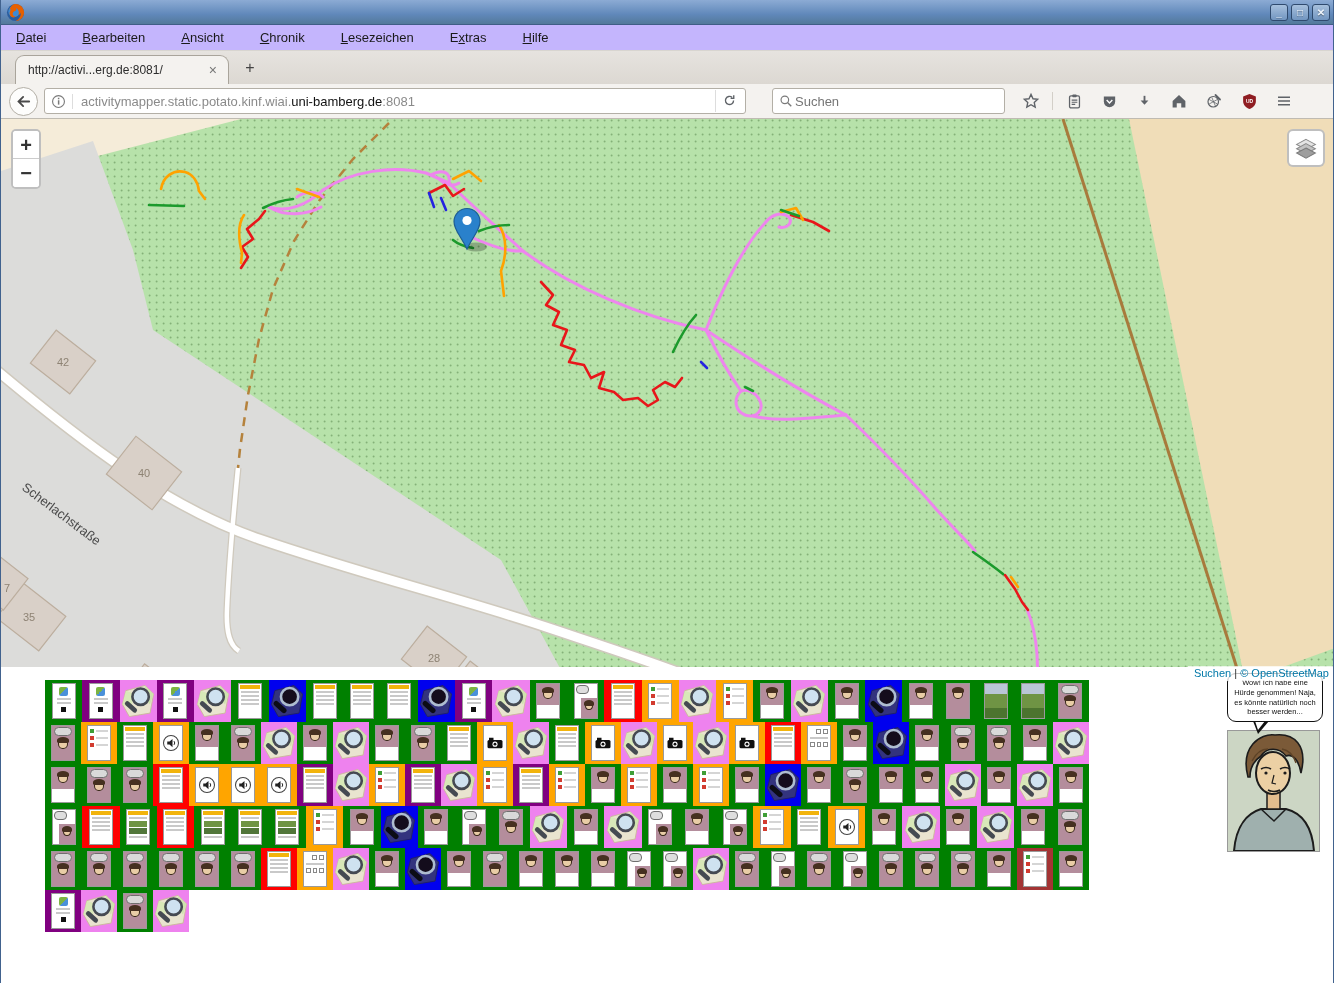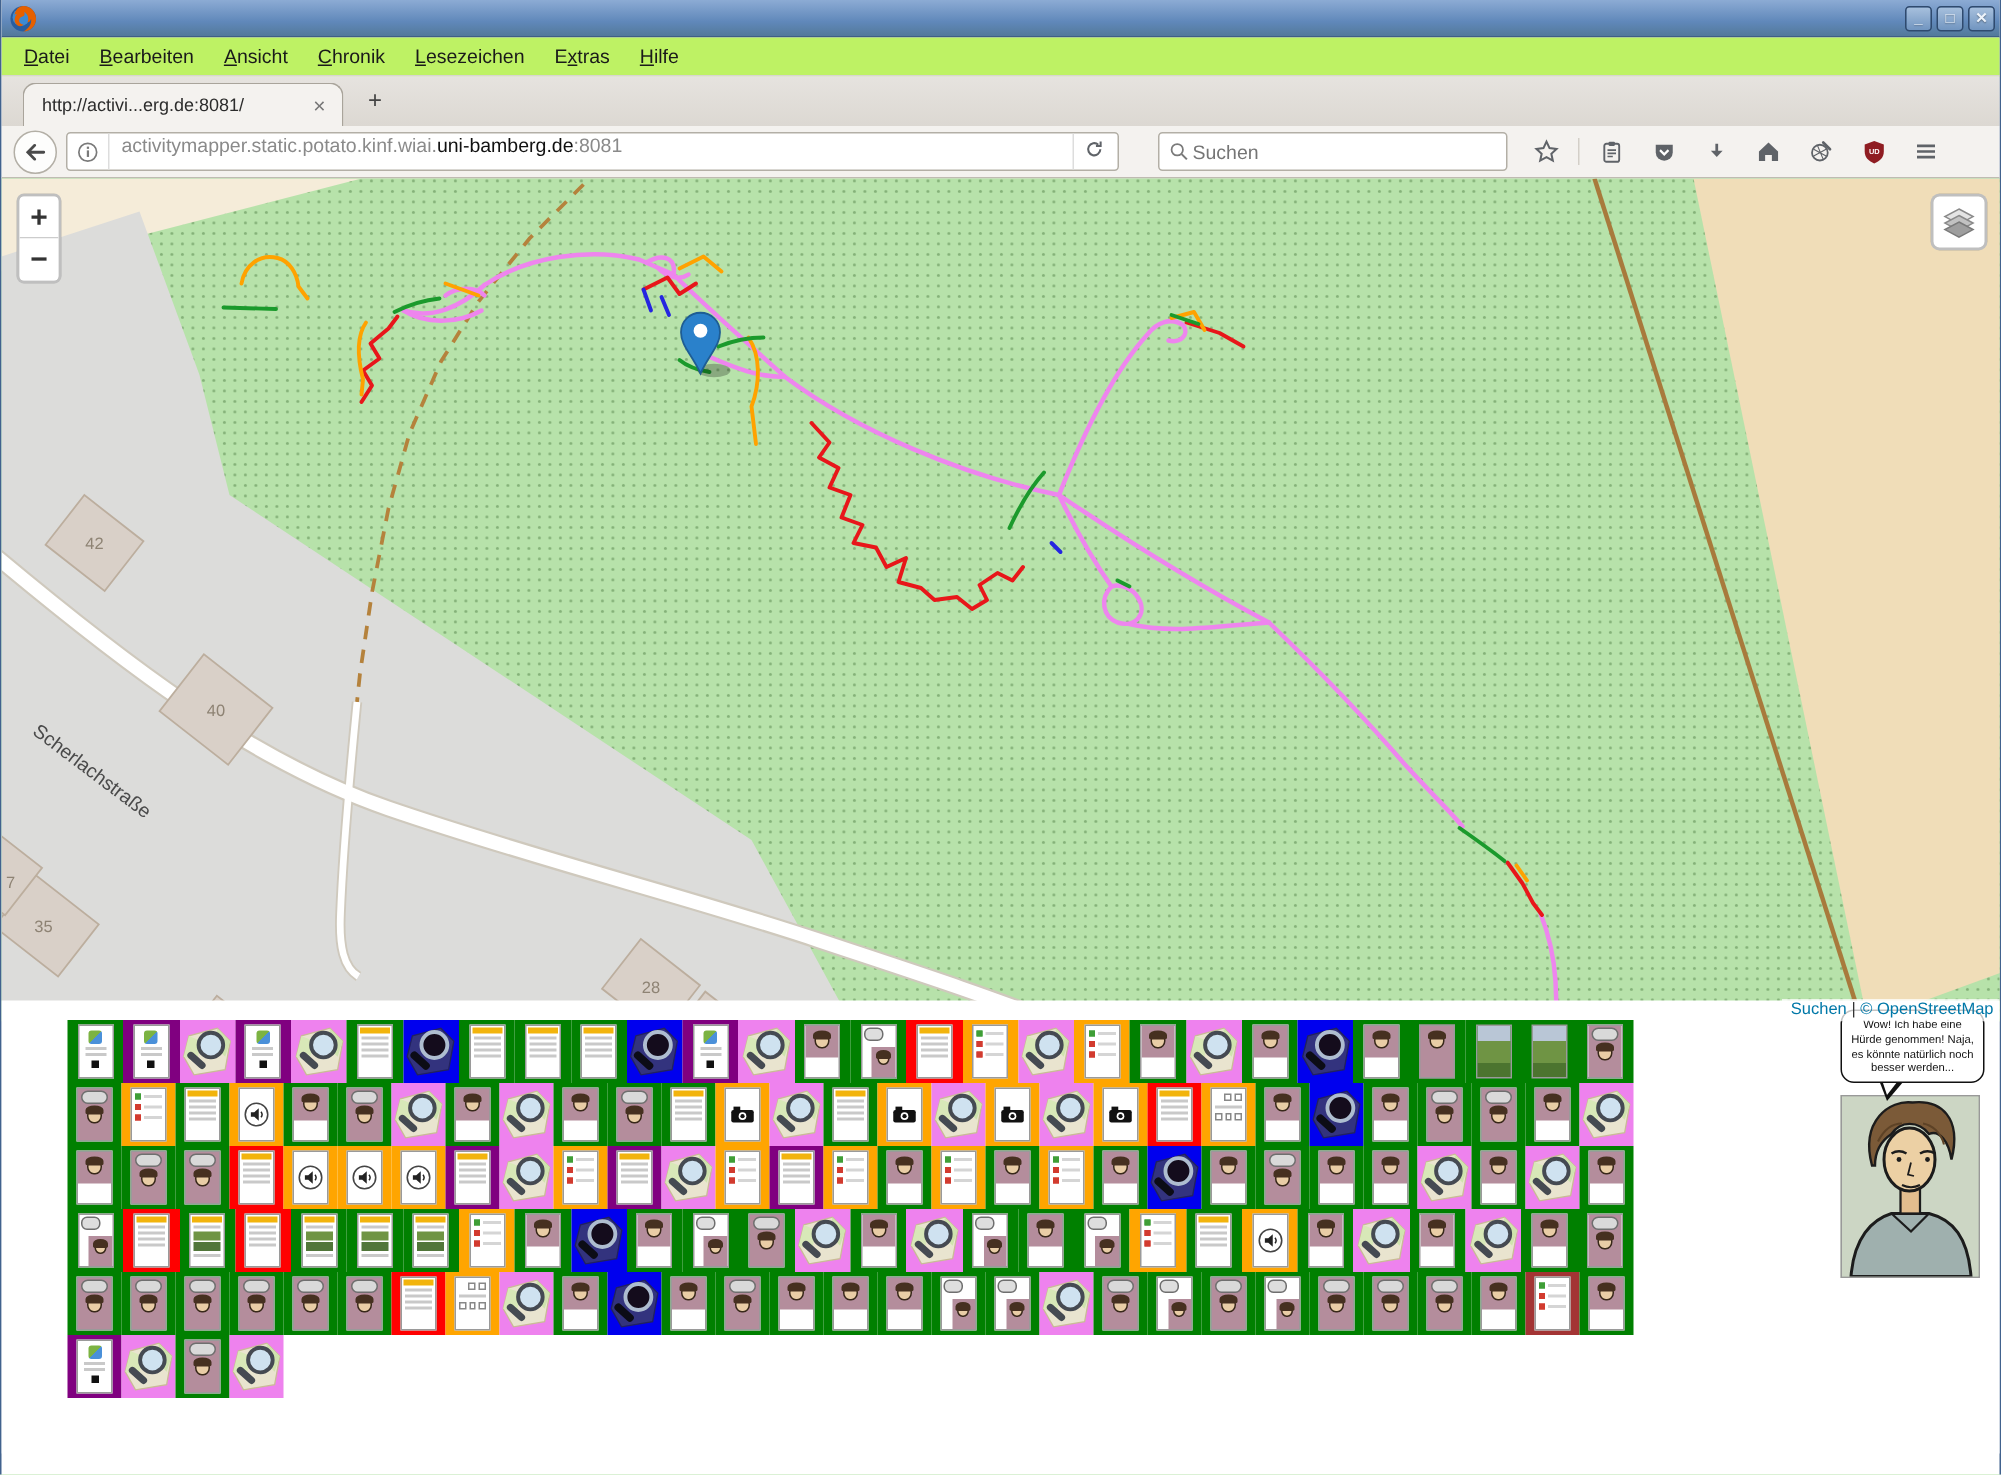--- a/index.html
+++ b/index.html
@@ -28,22 +28,22 @@
   .wbtn {
     width:18px; height:17px; border:1px solid #2f4a6e; border-radius:3px;
     background: linear-gradient(#a7c0dd,#7195c0);
     display:flex; align-items:center; justify-content:center;
     color:#eef4fb; font-size:10px; line-height:1; font-weight:bold;
     text-shadow:0 1px 1px rgba(0,0,0,.4); cursor:default;
   }
   
   #menubar {
     position:absolute; left:0; top:25px; width:1334px; height:26px;
-    background:#bef264; border-bottom:1px solid #d8d5d0;
-    display:flex; align-items:center; padding-left:6px; gap:2px;
+    background:#c4b5fd; border-bottom:1px solid #d8d5d0;
+    display:flex; align-items:center; padding-left:6px; gap:18px;
   }
   .menu-item { font-size:13px; color:#1a1a1a; padding:4px 9px; }
   .menu-item u { text-decoration:underline; }
   
   #tabbar {
     position:absolute; left:0; top:51px; width:1334px; height:33px;
     background: linear-gradient(#e6e3df,#dcd8d2);
   }
   #tab {
     position:absolute; left:14px; bottom:0; width:214px; height:29px;
@@ -65,21 +65,21 @@
     background:#f4f2ef; border-bottom:1px solid #bfbbb2;
     display:flex; align-items:center; padding:0 8px;
   }
   #back-btn {
     width:29px; height:29px; border-radius:50%; border:1px solid #b3afa6;
     background:#fdfdfc; display:flex; align-items:center; justify-content:center;
     margin-right:6px; flex:0 0 auto;
   }
   #urlbar {
     width:702px; height:26px; background:#fff; border:1px solid #b3afa6;
-    border-radius:3px; display:flex; padding:0 4px 0 6px;
+    border-radius:3px; display:flex; align-items:center; padding:0 4px 0 6px;
     font-size:13px; flex:0 0 auto;
   }
   #url-info { display:flex; align-items:center; padding-right:6px; border-right:1px solid #ddd; }
   #url-text { flex:1; padding-left:8px; white-space:nowrap; overflow:hidden; color:#8a8a8a; }
   #url-text .dom { color:#111; }
   #reload-btn { border-left:1px solid #ddd; padding:3px 4px 1px 6px; }
   #searchbar {
     width:233px; height:26px; background:#fff; border:1px solid #b3afa6;
     border-radius:3px; display:flex; align-items:center; margin-left:26px;
     padding:0 6px; flex:0 0 auto;

